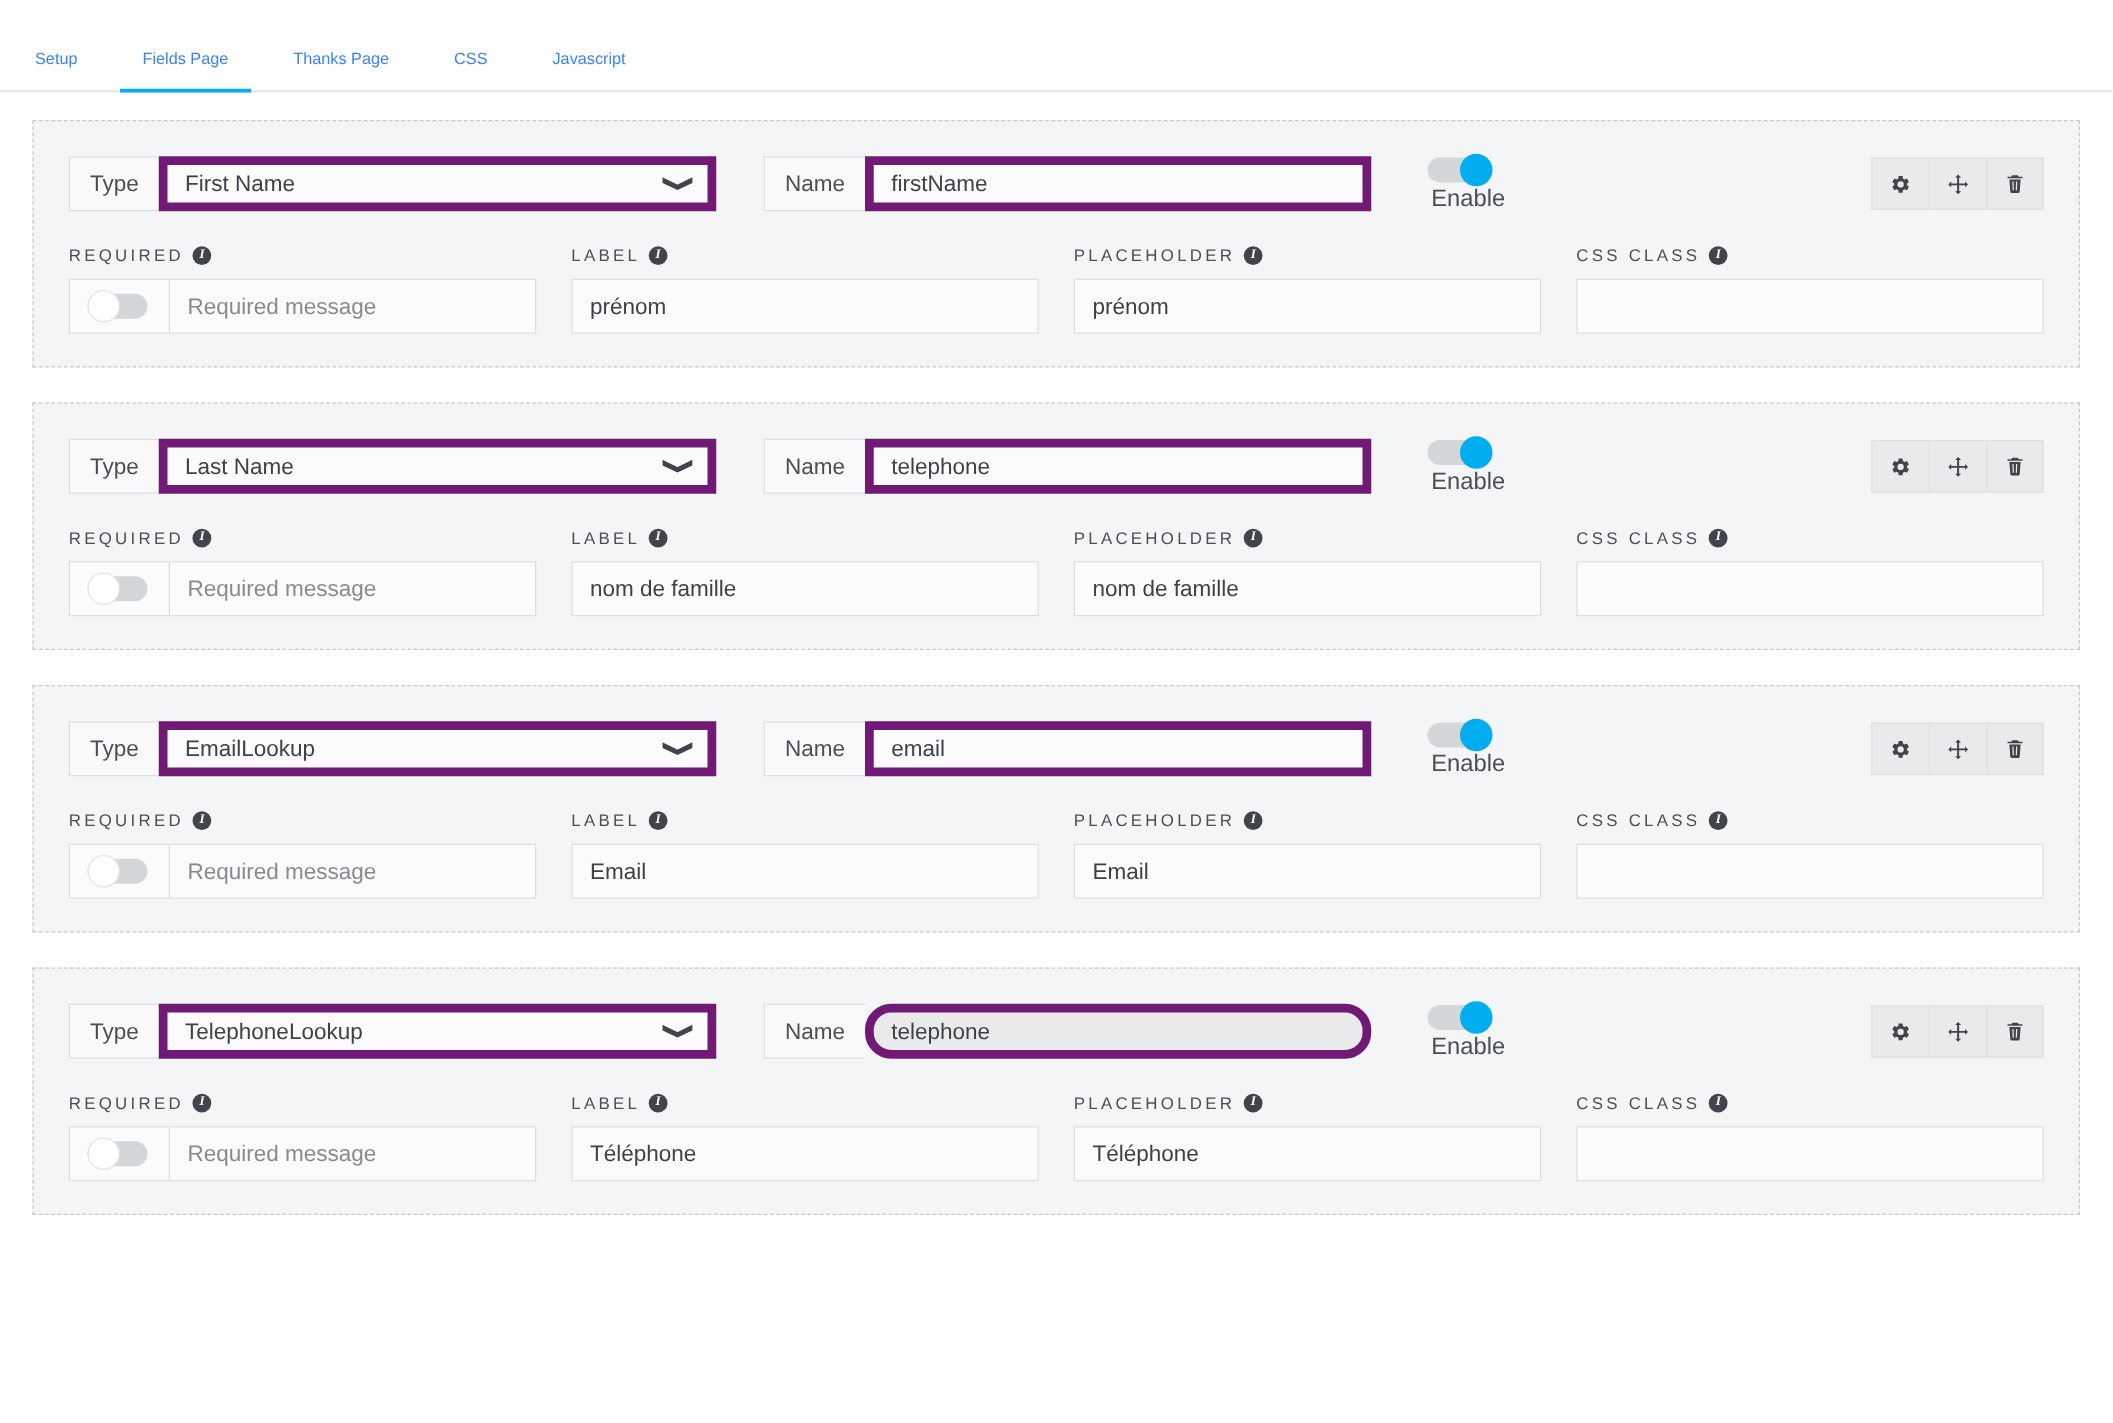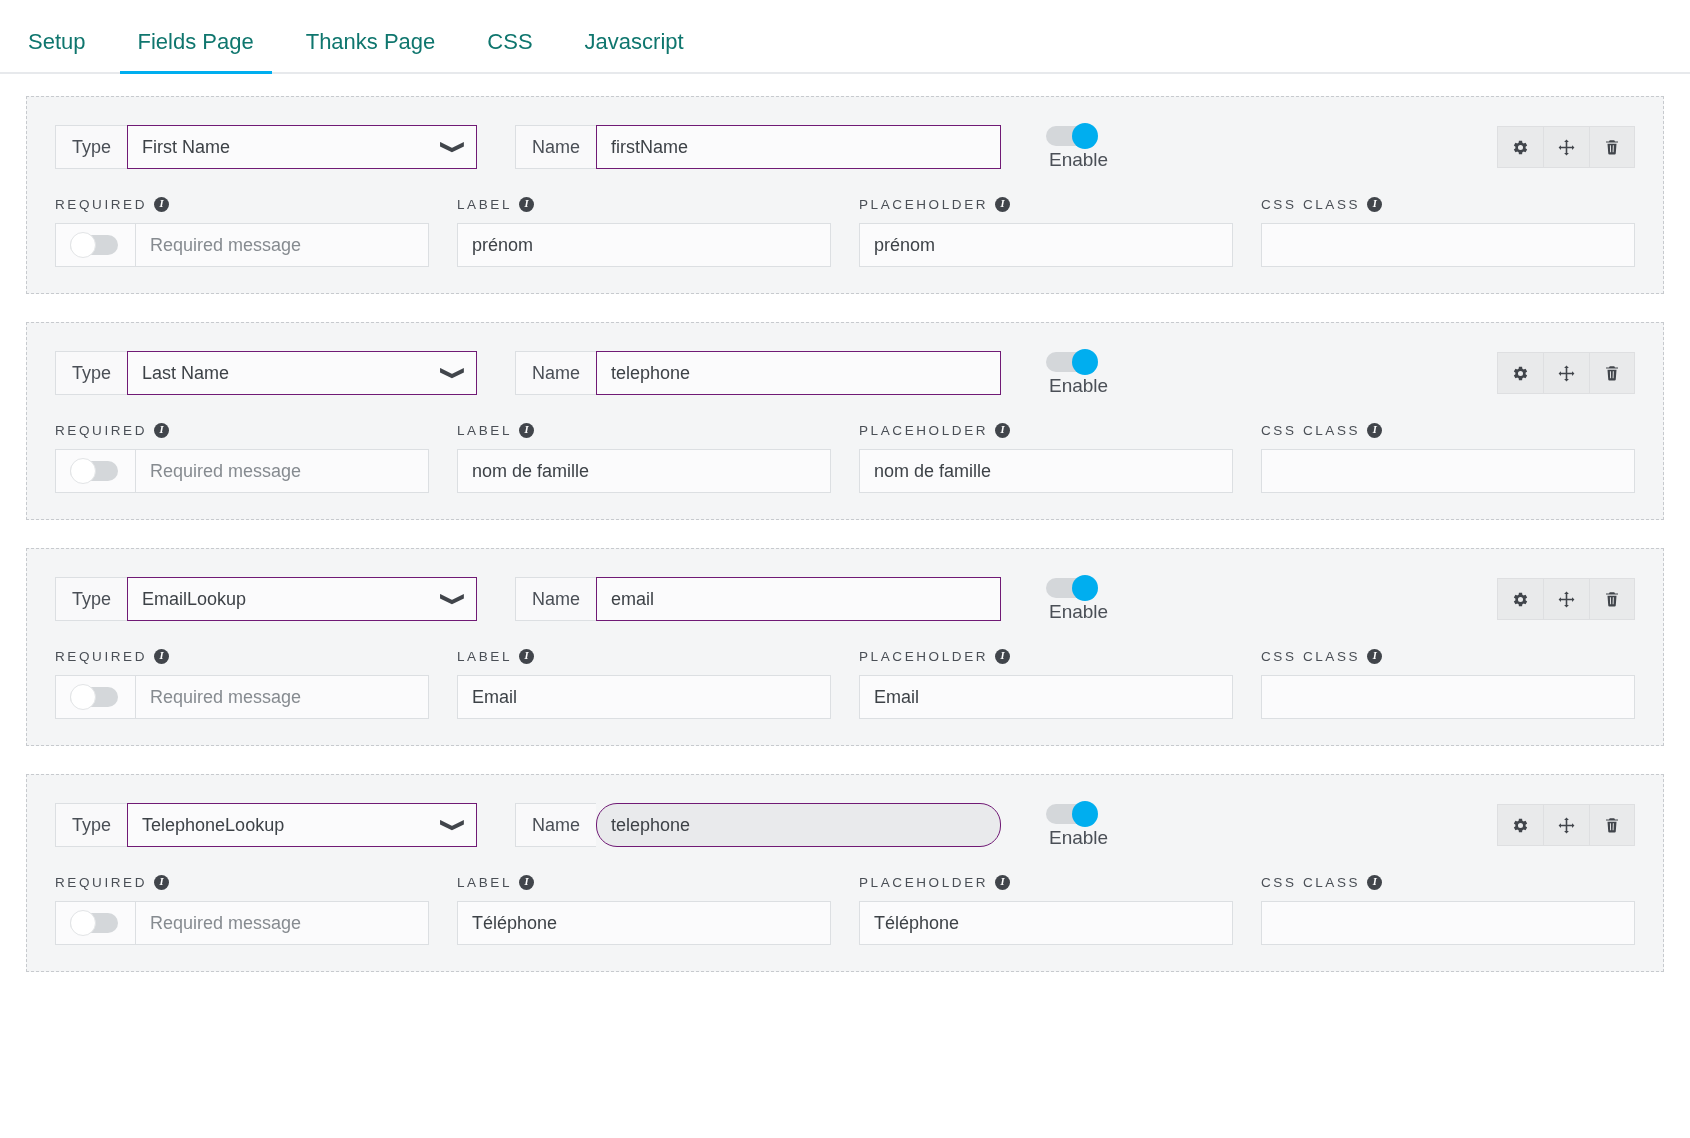--- a/index.html
+++ b/index.html
@@ -17,22 +17,22 @@
     height: 74px;
     border-bottom: 2px solid #e7e9ec;
     display: flex;
     align-items: flex-end;
     padding-left: 10px;
   }
   .tab {
     position: relative;
     padding: 0 18px 19px 18px;
     margin-right: 16px;
-    font-size: 22px;
-    color: #0f766e;
+    font-size: 13px;
+    color: #3b82f6;
     line-height: 1;
     cursor: pointer;
     white-space: nowrap;
   }
   .tab .tab-underline {
     position: absolute;
     left: 0; right: 0; bottom: -2px;
     height: 3px;
     background: transparent;
   }
@@ -64,29 +64,29 @@
     font-size: 18px;
     color: #4a4f56;
     white-space: nowrap;
   }
   .igroup .ctl {
     flex: 1;
     display: flex; align-items: center;
     height: 44px;
     padding: 0 14px;
     background: #fbfbfc;
-    border: 1px solid #701a75;
+    border: 7px solid #701a75;
     font-size: 18px;
     color: #3d4247;
     position: relative;
     overflow: hidden;
   }
   .igroup .ctl.disabled { background: #e9eaec; border-radius: 21px; }
 
-  .type-group { width: 422px; }
+  .type-group { width: 518px; }
   .name-group { width: 486px; margin-left: 38px; }
 
   .chev {
     position: absolute;
     right: 16px; top: 50%;
     transform: translateY(-50%);
     font-size: 17px;
     font-weight: bold;
     color: #41454b;
     line-height: 1;

